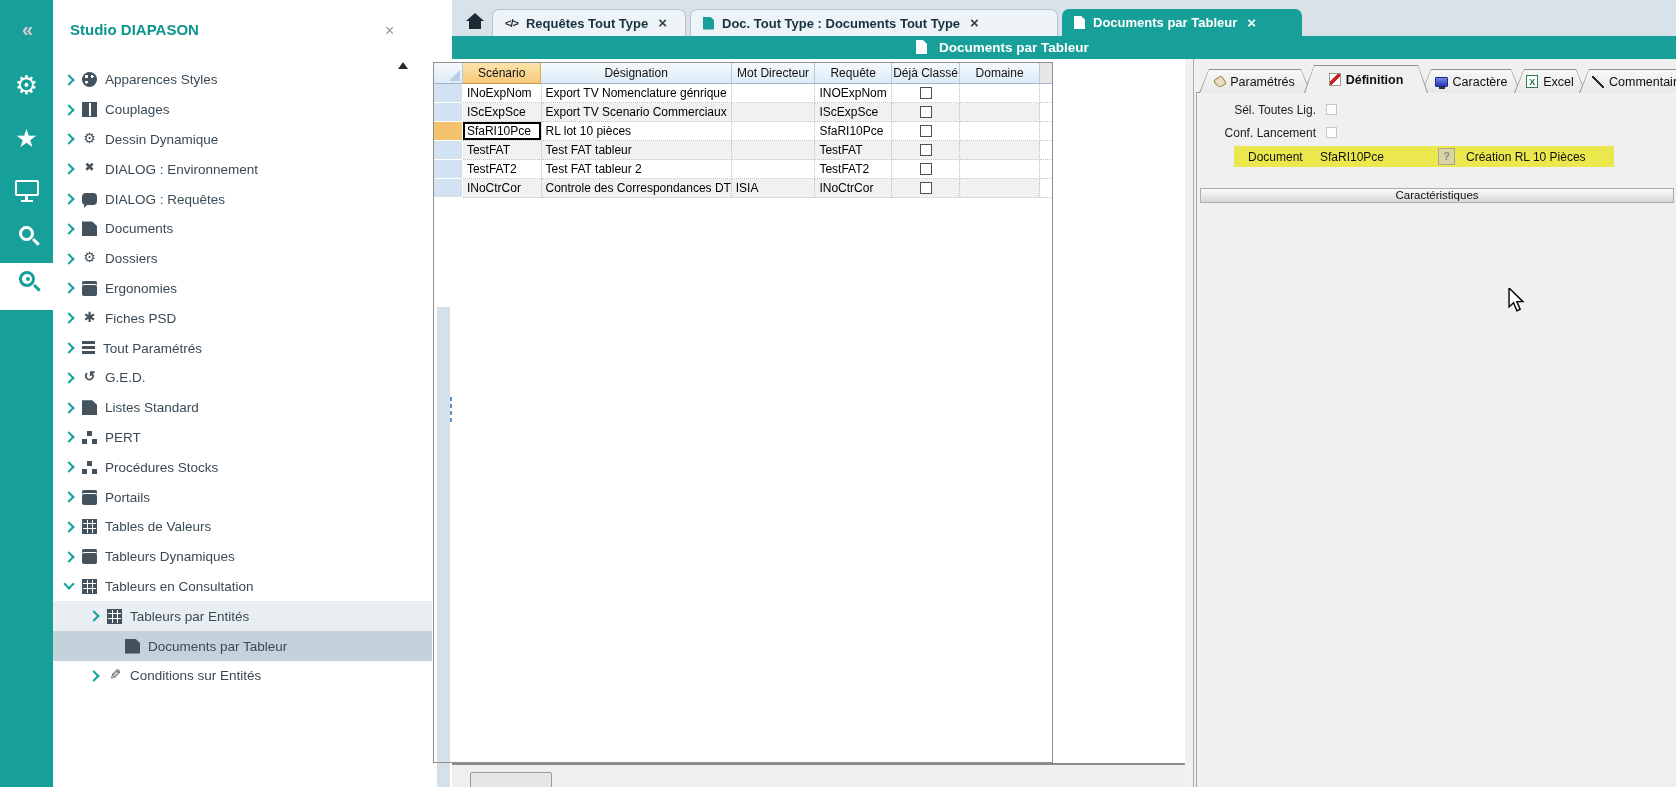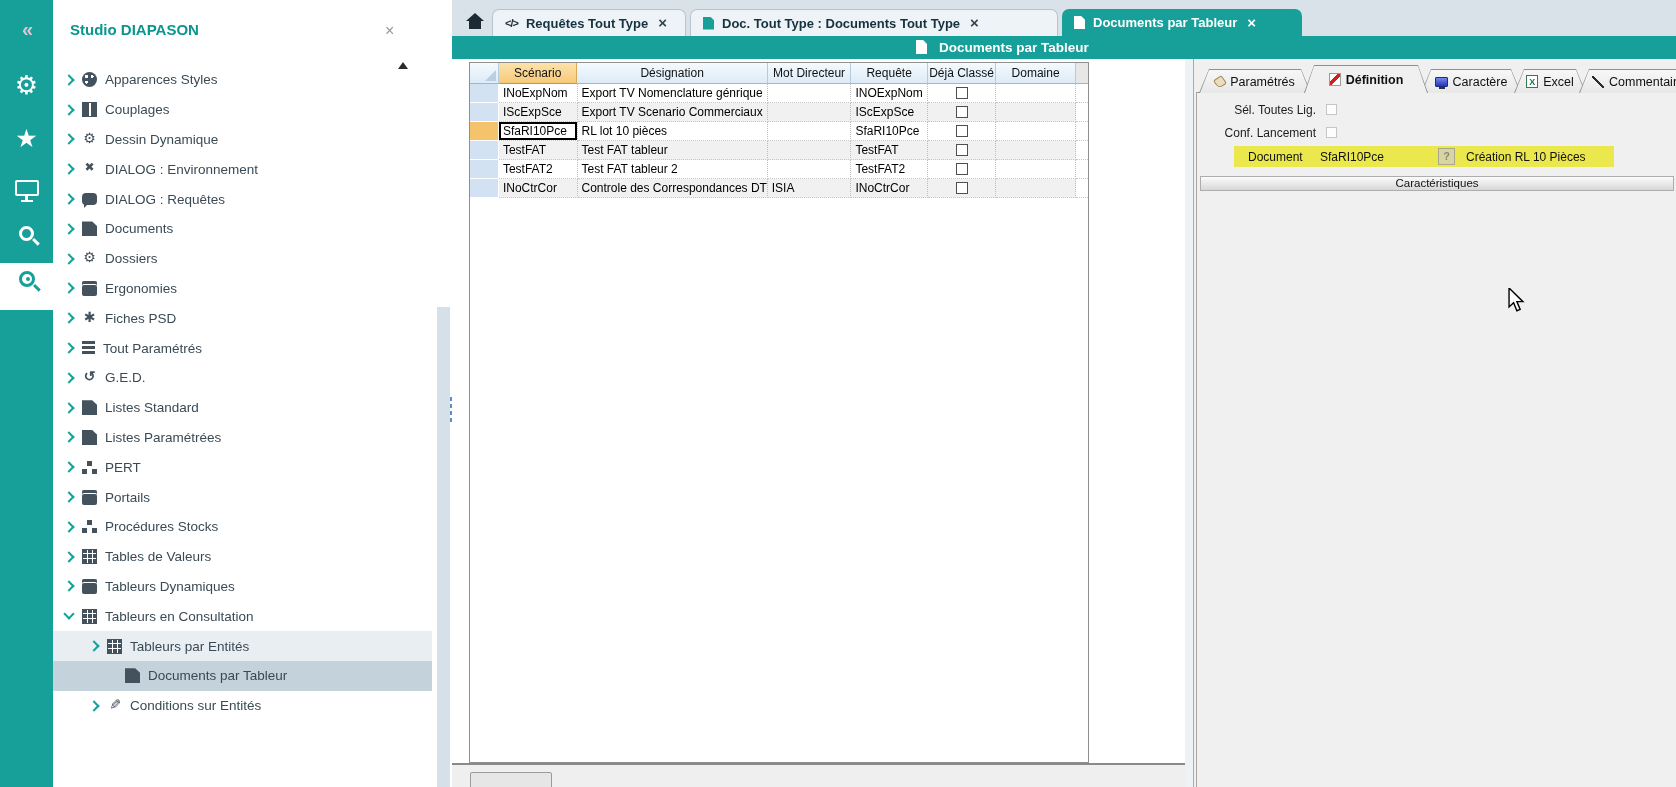--- a/index.html
+++ b/index.html
@@ -85,21 +85,21 @@
   .page-ic { width:11px; height:13px; background:#17a09a; clip-path:polygon(0 0,65% 0,100% 28%,100% 100%,0 100%); }
   .page-ic.white { background:#fff; }
   
   .viewband { position:absolute; left:452px; top:36px; width:1224px; height:23px; background:#17a09a; }
   .vb-ic { position:absolute; left:464px; top:4px; width:11px; height:14px; background:#fff; clip-path:polygon(0 0,65% 0,100% 28%,100% 100%,0 100%); }
   .vb-title { position:absolute; left:487px; top:4px; font-size:13.5px; font-weight:bold; color:#fff; }
   
   .pane { position:absolute; left:452px; top:59px; width:733px; height:704px; background:#fff; }
   .pane-bottom { position:absolute; left:452px; top:763px; width:733px; height:24px; background:#efefef; border-top:2px solid #8a8a8a; }
   .pb-btn { position:absolute; left:18px; top:7px; width:82px; height:17px; background:#e6e6e6; border:1px solid #9b9b9b; border-radius:2px; }
-  .gridbox { position:absolute; left:469px; top:62px; width:620px; height:701px; border:1px solid #8f8f8f; }
+  .gridbox { position:absolute; left:433px; top:62px; width:620px; height:701px; border:1px solid #8f8f8f; }
   .ghead { display:flex; height:21px; }
   .gh { height:21px; display:flex; align-items:center; justify-content:center; font-size:12px; color:#111;
         background:linear-gradient(#f5fafd,#dcebf7); border-right:1px solid #b5cbdf; border-bottom:1px solid #9fb6cc; white-space:nowrap; overflow:hidden; }
   .gh.sorted { background:linear-gradient(#fce3ac,#f6c979); border-right:1px solid #d9a85c; border-bottom:1px solid #c8964a; }
   .gh.seltop { position:relative; }
   .gh.seltop::after { content:""; position:absolute; right:2px; bottom:2px; border-left:11px solid transparent; border-bottom:11px solid #b9cfe3; }
   .gh.fill { background:#e7e7e7; border-right:none; }
   .grow { display:flex; height:19px; }
   .grow.alt .gc { background:#f1f1f1; }
   .gc { height:19px; font-size:12px; color:#000; line-height:18px; padding-left:4px;
@@ -129,21 +129,21 @@
   .rt-mon { width:13px; height:10px; background:linear-gradient(#7288ea,#2636b8); border:1px solid #1c2a8e; border-radius:1px; flex:none; position:relative; }
   .rt-mon::after { content:""; position:absolute; left:3px; bottom:-3px; width:6px; height:2px; background:#333; }
   .rt-xl { width:12px; height:13px; background:#fff; border:1px solid #2e7d4f; flex:none; position:relative; }
   .rt-xl::before { content:"X"; position:absolute; left:0; top:0; width:100%; text-align:center; font-size:9px; font-weight:bold; color:#1e7145; line-height:12px; }
   .rt-slash { width:12px; height:12px; flex:none; background:linear-gradient(45deg, transparent 42%, #2b2b2b 42% 58%, transparent 58%); }
   .rp-label { position:absolute; right:360px; font-size:12px; color:#1c1c1c; white-space:nowrap; }
   .rp-check { position:absolute; left:1326px; width:11px; height:11px; border:1px solid #c6c6c6; background:#fdfdfd; }
   .ybar { position:absolute; left:1234px; top:146px; width:380px; height:21px; background:#ebe84e; }
   .ytxt { position:absolute; top:4px; font-size:12px; color:#111; white-space:nowrap; }
   .ybtn { position:absolute; left:204px; top:2px; width:17px; height:17px; background:#d8d5a2; border:1px solid #a9a68f; font-size:11px; font-weight:bold; color:#8a8a7a; text-align:center; line-height:15px; }
-  .carbar { position:absolute; left:1200px; top:176px; width:474px; height:15px; background:linear-gradient(#fbfbfb,#d7d7d7); border:1px solid #adadad;
+  .carbar { position:absolute; left:1200px; top:188px; width:474px; height:15px; background:linear-gradient(#fbfbfb,#d7d7d7); border:1px solid #adadad;
             font-size:11.5px; color:#111; text-align:center; line-height:13px; }
   .cursor { position:absolute; left:1506px; top:288px; z-index:50; }
 </style>
 </head>
 <body>
 
 <div id="app">
 
   <div class="rail">
     <div class="rail-ic ric-collapse">«</div>
@@ -221,37 +221,32 @@
           <span class="ticon glyph t-hist"></span>
           <span class="tlabel">G.E.D.</span>
         </div>
       <div class="trow lvl0">
           <span class="chev"></span>
           <span class="ticon t-doc"></span>
           <span class="tlabel">Listes Standard</span>
         </div>
       <div class="trow lvl0">
           <span class="chev"></span>
-          <span class="ticon t-doc"></span>
-          <span class="tlabel">Listes Paramétrées</span>
-        </div>
-      <div class="trow lvl0">
-          <span class="chev"></span>
           <span class="ticon t-net"></span>
           <span class="tlabel">PERT</span>
         </div>
       <div class="trow lvl0">
           <span class="chev"></span>
+          <span class="ticon t-net"></span>
+          <span class="tlabel">Procédures Stocks</span>
+        </div>
+      <div class="trow lvl0">
+          <span class="chev"></span>
           <span class="ticon t-win"></span>
           <span class="tlabel">Portails</span>
-        </div>
-      <div class="trow lvl0">
-          <span class="chev"></span>
-          <span class="ticon t-net"></span>
-          <span class="tlabel">Procédures Stocks</span>
         </div>
       <div class="trow lvl0">
           <span class="chev"></span>
           <span class="ticon t-grid"></span>
           <span class="tlabel">Tables de Valeurs</span>
         </div>
       <div class="trow lvl0">
           <span class="chev"></span>
           <span class="ticon t-win"></span>
           <span class="tlabel">Tableurs Dynamiques</span>

